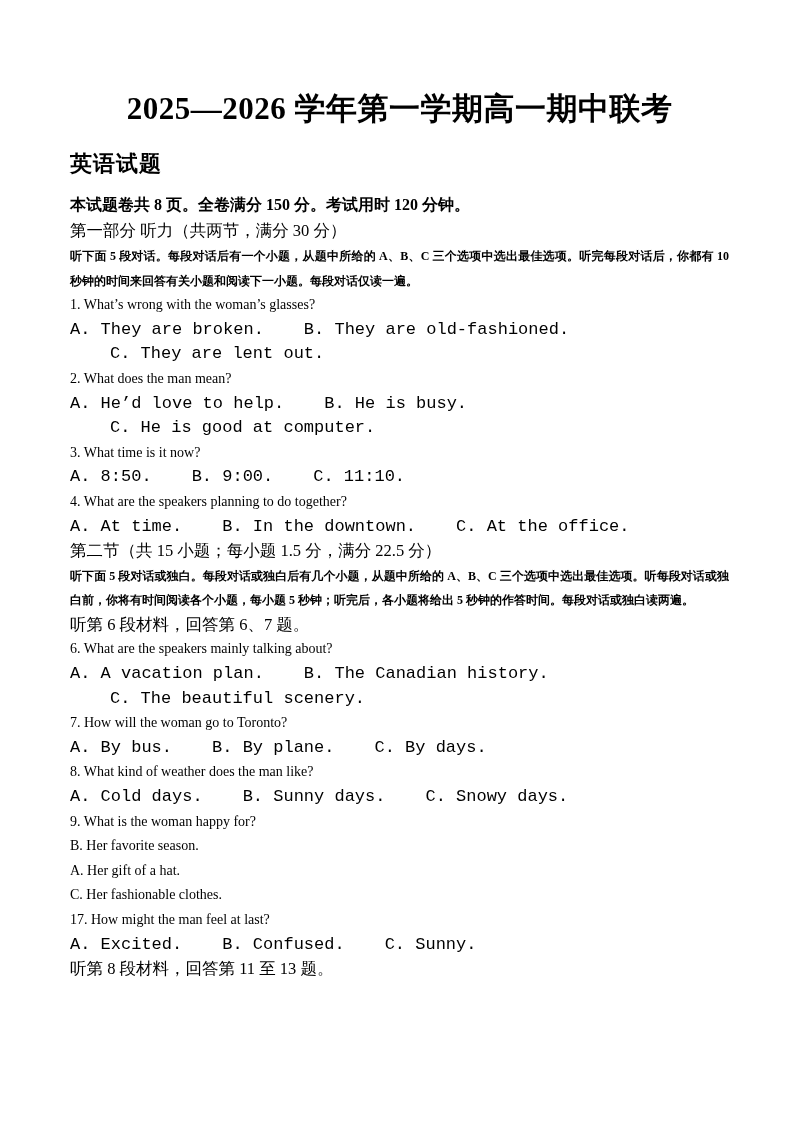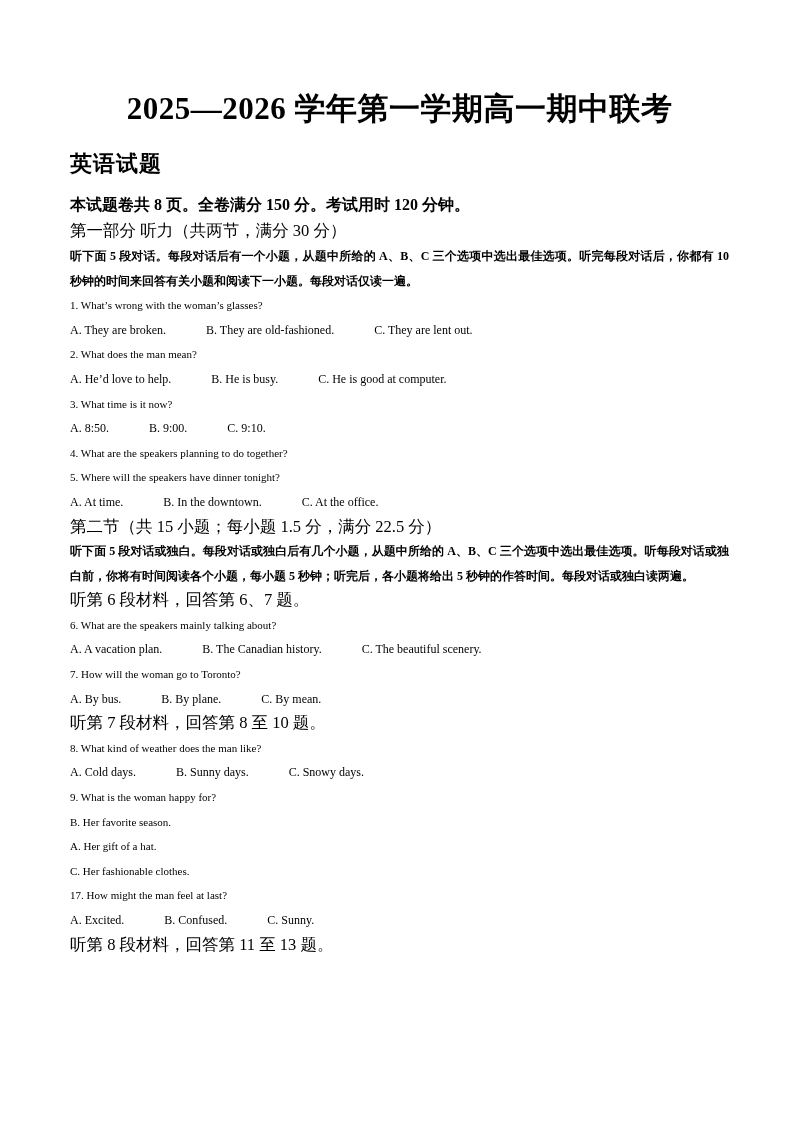--- a/index.html
+++ b/index.html
@@ -21,52 +21,50 @@
     font-size:22px;font-weight:700;text-align:left;
     line-height:1.2;margin:0 0 17px 0;letter-spacing:1px;
   }
   .info{
     font-size:16px;font-weight:700;text-align:left;
     line-height:1.3;margin:0 0 4px 0;
   }
   .line{line-height:24.6px;margin:0;}
   .zh-line{font-weight:400;font-size:16.5px;}
   .zh-para{font-weight:700;font-size:12px;text-align:justify;text-justify:inter-ideograph;}
-  .en-line{font-size:11px;}
-  .options-row{font-size:12px;}
+  .en-line{font-size:14px;}
+  .options-row{font-size:17px;font-family:Liberation Mono, monospace;}
   .option{display:inline-block;}
   .option + .option{margin-left:40px;}
 </style>
 </head>
 <body>
 
 <div class="page">
   <h1 class="title">2025—2026 学年第一学期高一期中联考</h1>
   <h2 class="subtitle">英语试题</h2>
   <p class="info">本试题卷共 8 页。全卷满分 150 分。考试用时 120 分钟。</p>
   <div>
       <div class="line zh-line">第一部分 听力（共两节，满分 30 分）</div>
       <div class="line zh-para">听下面 5 段对话。每段对话后有一个小题，从题中所给的 A、B、C 三个选项中选出最佳选项。听完每段对话后，你都有 10 秒钟的时间来回答有关小题和阅读下一小题。每段对话仅读一遍。</div>
       <div class="line en-line">1. What’s wrong with the woman’s glasses?</div>
       <div class="line options-row"><span class="option">A. They are broken.</span><span class="option">B. They are old-fashioned.</span><span class="option">C. They are lent out.</span></div>
       <div class="line en-line">2. What does the man mean?</div>
       <div class="line options-row"><span class="option">A. He’d love to help.</span><span class="option">B. He is busy.</span><span class="option">C. He is good at computer.</span></div>
       <div class="line en-line">3. What time is it now?</div>
-      <div class="line options-row"><span class="option">A. 8:50.</span><span class="option">B. 9:00.</span><span class="option">C. 9:10.</span></div>
+      <div class="line options-row"><span class="option">A. 8:50.</span><span class="option">B. 9:00.</span><span class="option">C. 11:10.</span></div>
       <div class="line en-line">4. What are the speakers planning to do together?</div>
-      <div class="line en-line">5. Where will the speakers have dinner tonight?</div>
       <div class="line options-row"><span class="option">A. At time.</span><span class="option">B. In the downtown.</span><span class="option">C. At the office.</span></div>
       <div class="line zh-line">第二节（共 15 小题；每小题 1.5 分，满分 22.5 分）</div>
       <div class="line zh-para">听下面 5 段对话或独白。每段对话或独白后有几个小题，从题中所给的 A、B、C 三个选项中选出最佳选项。听每段对话或独白前，你将有时间阅读各个小题，每小题 5 秒钟；听完后，各小题将给出 5 秒钟的作答时间。每段对话或独白读两遍。</div>
       <div class="line zh-line">听第 6 段材料，回答第 6、7 题。</div>
       <div class="line en-line">6. What are the speakers mainly talking about?</div>
       <div class="line options-row"><span class="option">A. A vacation plan.</span><span class="option">B. The Canadian history.</span><span class="option">C. The beautiful scenery.</span></div>
       <div class="line en-line">7. How will the woman go to Toronto?</div>
-      <div class="line options-row"><span class="option">A. By bus.</span><span class="option">B. By plane.</span><span class="option">C. By mean.</span></div>
-      <div class="line zh-line">听第 7 段材料，回答第 8 至 10 题。</div>
+      <div class="line options-row"><span class="option">A. By bus.</span><span class="option">B. By plane.</span><span class="option">C. By days.</span></div>
       <div class="line en-line">8. What kind of weather does the man like?</div>
       <div class="line options-row"><span class="option">A. Cold days.</span><span class="option">B. Sunny days.</span><span class="option">C. Snowy days.</span></div>
       <div class="line en-line">9. What is the woman happy for?</div>
       <div class="line en-line">B. Her favorite season.</div>
       <div class="line en-line">A. Her gift of a hat.</div>
       <div class="line en-line">C. Her fashionable clothes.</div>
       <div class="line en-line">17. How might the man feel at last?</div>
       <div class="line options-row"><span class="option">A. Excited.</span><span class="option">B. Confused.</span><span class="option">C. Sunny.</span></div>
       <div class="line zh-line">听第 8 段材料，回答第 11 至 13 题。</div>
     </div>

